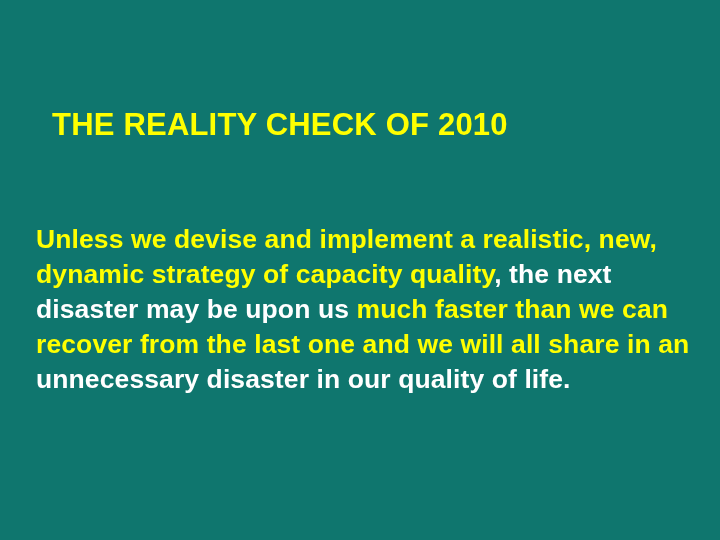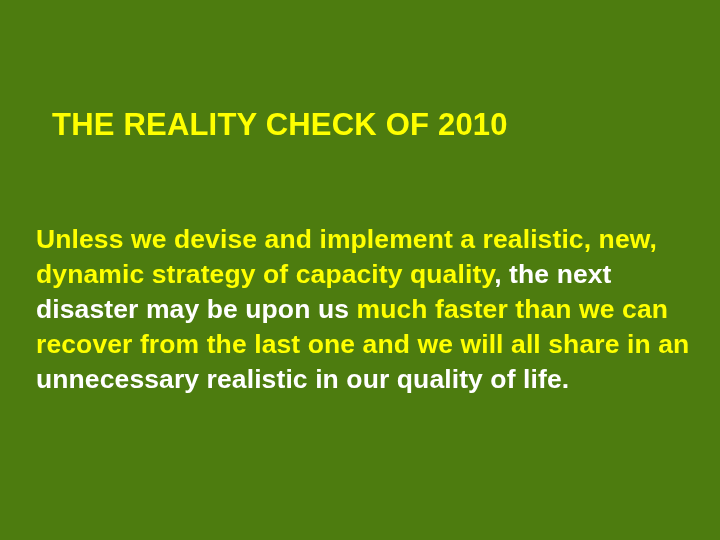--- a/index.html
+++ b/index.html
@@ -10,21 +10,21 @@
     width: 720px;
     height: 540px;
     background: #0000f0;
     font-family: "Liberation Sans", sans-serif;
     overflow: hidden;
   }
   .slide {
     position: relative;
     width: 720px;
     height: 540px;
-    background: #4d7c0f;
+    background: #0f766e;
     box-sizing: border-box;
   }
   .slide-title {
     position: absolute;
     left: 52px;
     top: 108px;
     color: #ffff00;
     font-size: 31px;
     font-weight: bold;
     letter-spacing: 0.2px;
@@ -50,16 +50,16 @@
   }
 </style>
 </head>
 <body>
 
 <div class="slide">
 
   <div class="slide-title">THE REALITY CHECK OF 2010</div>
 
   <div class="slide-body">
-    <span class="hl">Unless we devise and implement a realistic, new, dynamic strategy of capacity quality</span><span class="wh">, the next disaster may be upon us </span><span class="hl">much faster than we can recover from the last one and we will all share in an</span><span class="wh"> unnecessary realistic in our quality of life.</span>
+    <span class="hl">Unless we devise and implement a realistic, new, dynamic strategy of capacity quality</span><span class="wh">, the next disaster may be upon us </span><span class="hl">much faster than we can recover from the last one and we will all share in an</span><span class="wh"> unnecessary disaster in our quality of life.</span>
   </div>
 
 </div>
 
 </body></html>

